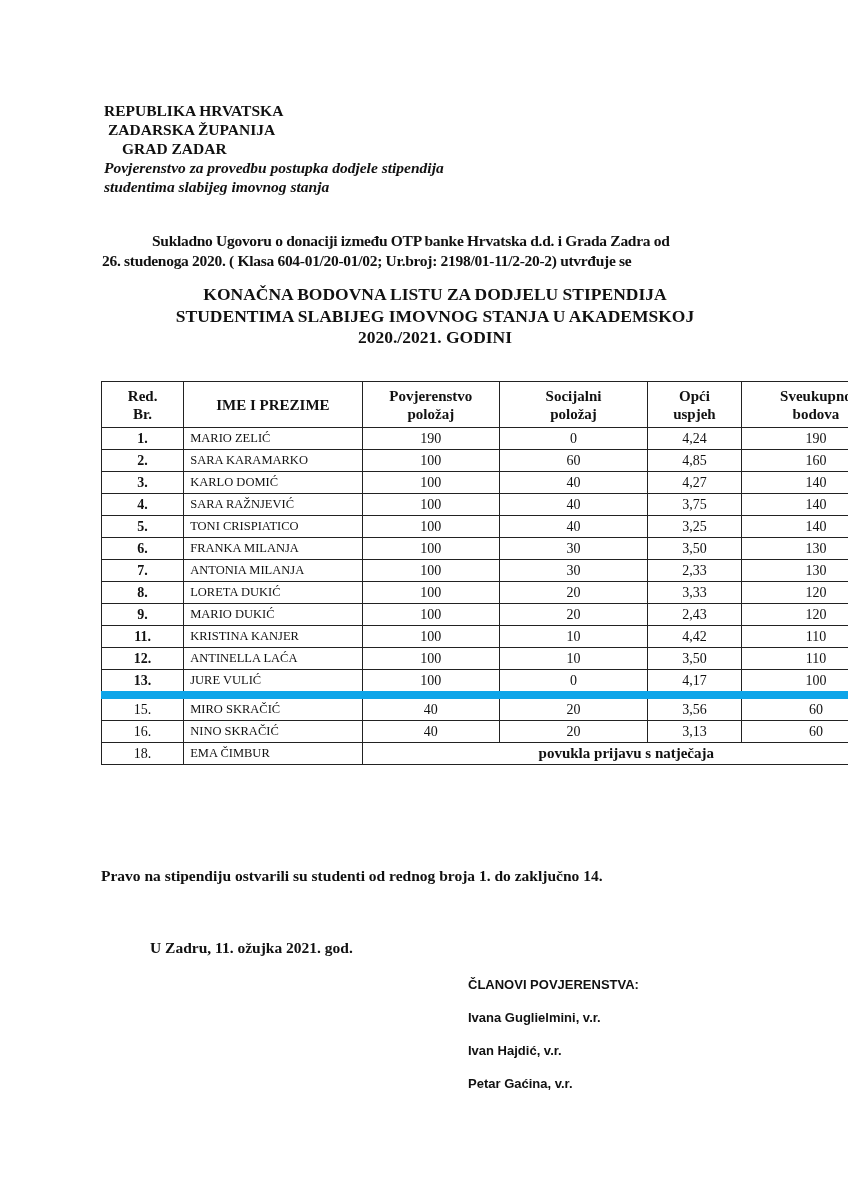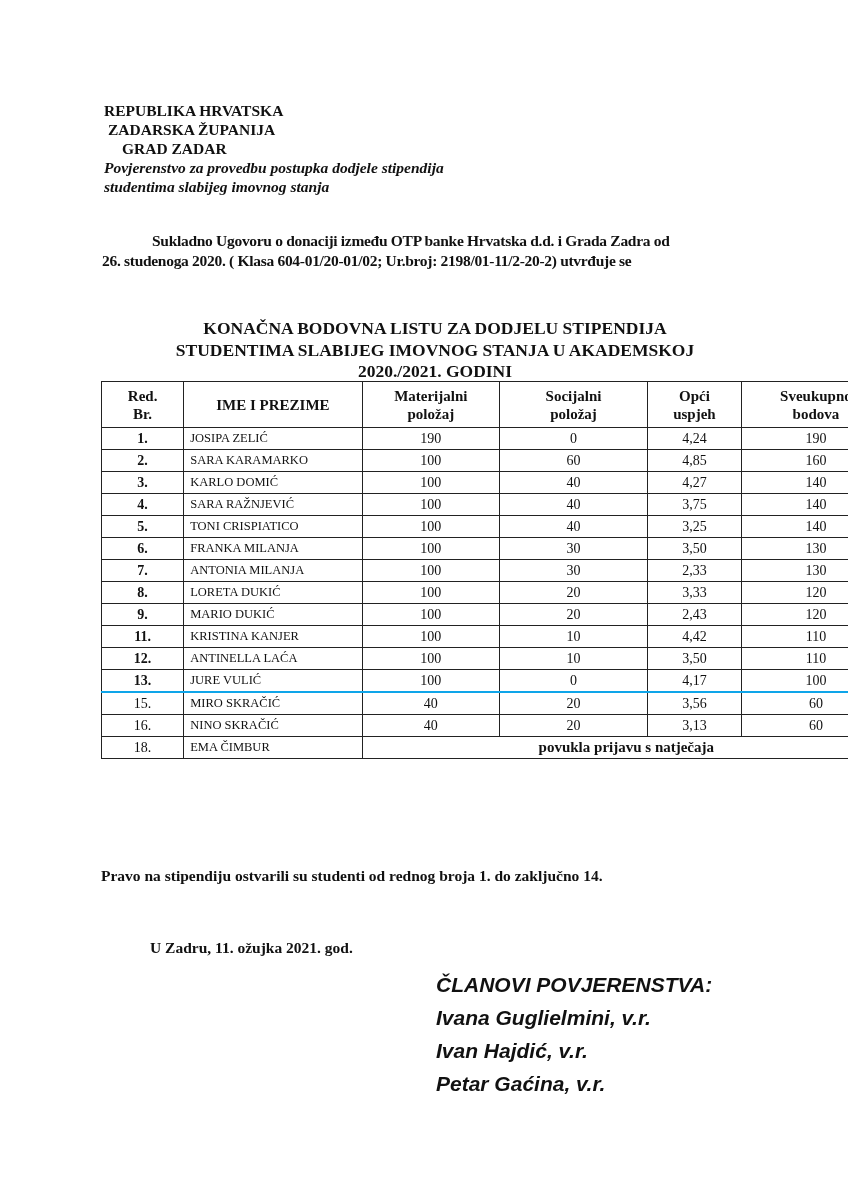--- a/index.html
+++ b/index.html
@@ -8,37 +8,37 @@
     .abs { position: absolute; }
     .hdr { left: 104px; top: 101px; font-weight: bold; font-size: 15.5px; line-height: 19px; }
     .hdr div { white-space: nowrap; }
     .hdr .l2 { padding-left: 4px; }
     .hdr .l3 { padding-left: 18px; }
     .hdr .it { font-style: italic; }
     .intro { left: 102px; top: 231px; width: 680px; font-weight: bold; font-size: 15.5px; line-height: 20px;
              letter-spacing: -0.3px; }
     .intro .p1 { padding-left: 50px; }
     .title { left: 100px; top: 284px; width: 670px; text-align: center; font-weight: bold;
-             font-size: 17.5px; line-height: 21.5px; margin-top: 34px; }
+             font-size: 17.5px; line-height: 21.5px; }
     table.scores { position: absolute; left: 101px; top: 381px; width: 790px; border-collapse: collapse;
                    font-size: 14px; }
     table.scores td, table.scores th { border: 1.2px solid #222; padding: 0; text-align: center;
                    height: 21px; line-height: 21px; }
     table.scores th { font-weight: bold; font-size: 15px; line-height: 18px; height: 45px; }
     table.scores td.name { text-align: left; padding-left: 6px; font-size: 12.5px; }
     table.scores td.rb { font-weight: bold; font-size: 14px; }
     table.scores td.rn { font-weight: normal; font-size: 14px; }
     table.scores td.note { font-weight: bold; font-size: 15px; }
-    table.scores tr.sep td { border-top: 2px solid #0ea5e9; }
+    table.scores tr.sep td { border-top: 8px solid #0ea5e9; }
     .c1 { width: 69px; } .c2 { width: 151px; } .c3 { width: 116px; } .c4 { width: 125px; }
     .c5 { width: 79px; } .c6 { width: 126px; }
     .right-line { left: 101px; top: 867px; font-weight: bold; font-size: 15.5px; white-space: nowrap; }
     .para { left: 102px; top: 890px; width: 680px; font-size: 14px; line-height: 20px; }
     .place { left: 150px; top: 939px; font-weight: bold; font-size: 15.5px; white-space: nowrap; }
-    .sign { left: 436px; top: 968px; font-weight: bold; font-size: 21px; font-family: "Liberation Sans", "DejaVu Sans", sans-serif; font-style: italic; }
+    .sign { left: 468px; top: 968px; font-weight: bold; font-size: 13px; font-family: "Liberation Sans", "DejaVu Sans", sans-serif; }
     .sign div { height: 33px; line-height: 33px; white-space: nowrap; }
   </style>
 </head>
 <body>
 
 <div class="abs hdr">
   <div>REPUBLIKA HRVATSKA</div>
   <div class="l2">ZADARSKA ŽUPANIJA</div>
   <div class="l3">GRAD ZADAR</div>
   <div class="it">Povjerenstvo za provedbu postupka dodjele stipendija</div>
@@ -54,30 +54,30 @@
   <div>KONAČNA BODOVNA LISTU ZA DODJELU STIPENDIJA</div>
   <div>STUDENTIMA SLABIJEG IMOVNOG STANJA U AKADEMSKOJ</div>
   <div>2020./2021. GODINI</div>
 </div>
 
 <table class="scores">
   <thead>
     <tr>
       <th class="c1"><span>Red.</span><br><span>Br.</span></th>
       <th class="c2"><span>IME I PREZIME</span></th>
-      <th class="c3"><span>Materijalni</span><br><span>položaj</span></th>
+      <th class="c3"><span>Povjerenstvo</span><br><span>položaj</span></th>
       <th class="c4"><span>Socijalni</span><br><span>položaj</span></th>
       <th class="c5"><span>Opći</span><br><span>uspjeh</span></th>
       <th class="c6"><span>Sveukupno</span><br><span>bodova</span></th>
     </tr>
   </thead>
   <tbody id="tbody">
       <tr>
         <td class="rb">1.</td>
-        <td class="name">JOSIPA ZELIĆ</td>
+        <td class="name">MARIO ZELIĆ</td>
         <td>190</td>
         <td>0</td>
         <td>4,24</td>
         <td>190</td>
       </tr>
       <tr>
         <td class="rb">2.</td>
         <td class="name">SARA KARAMARKO</td>
         <td>100</td>
         <td>60</td>

